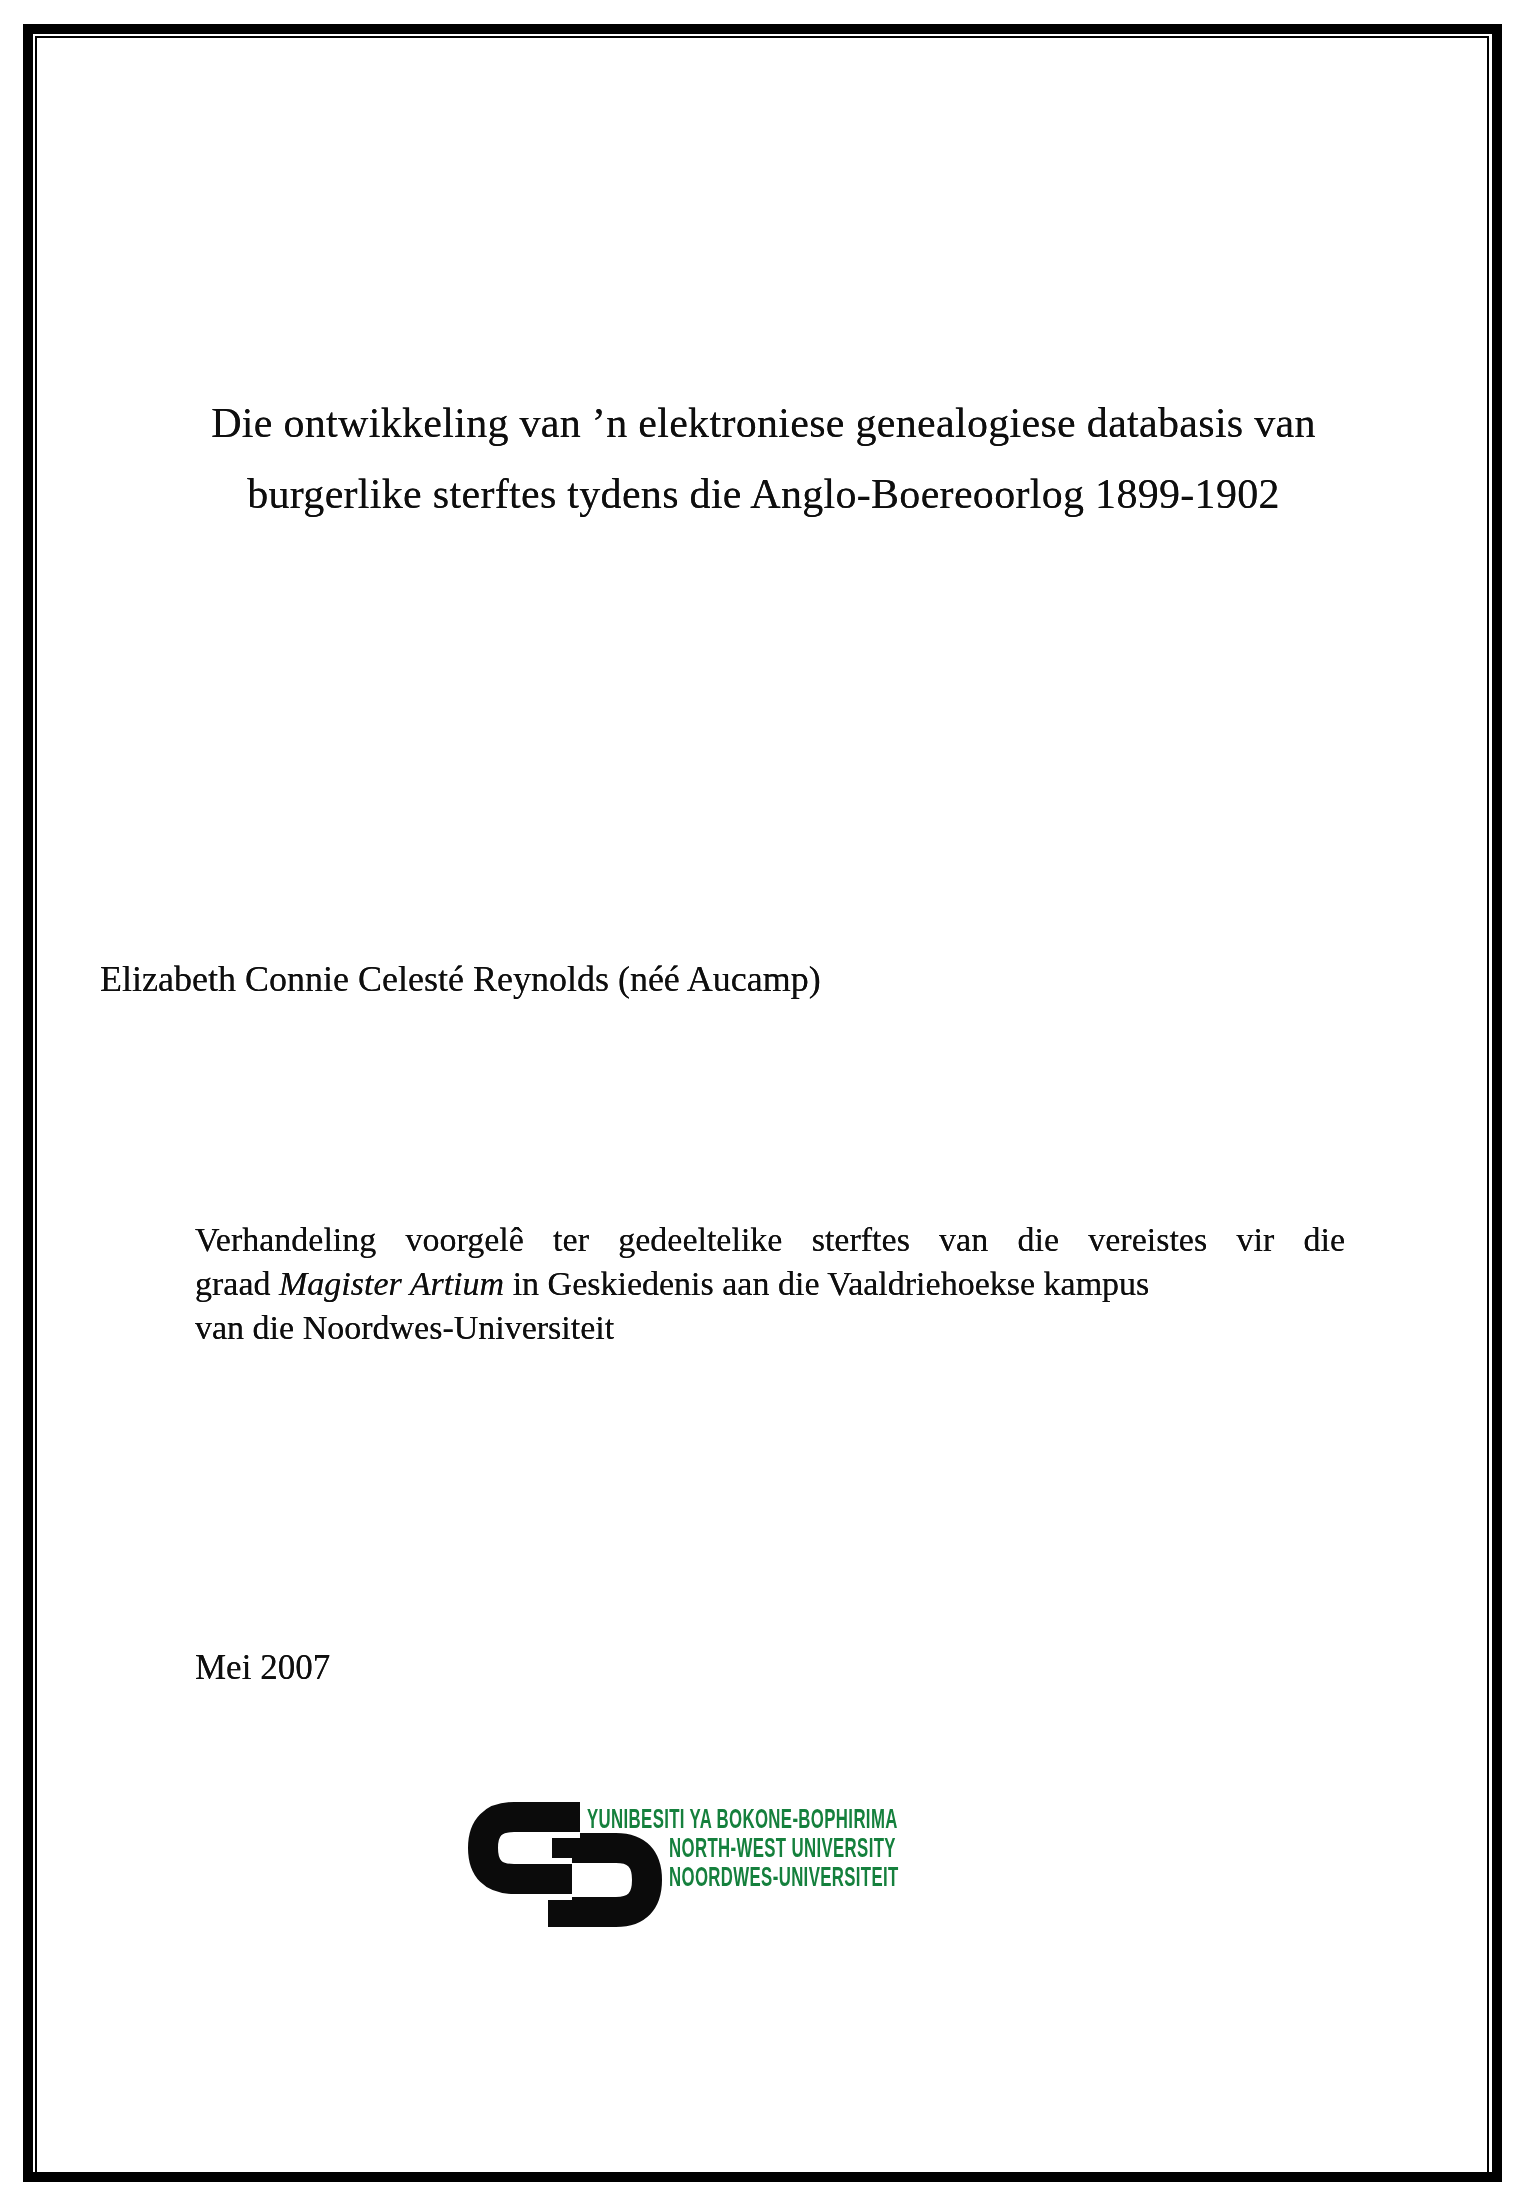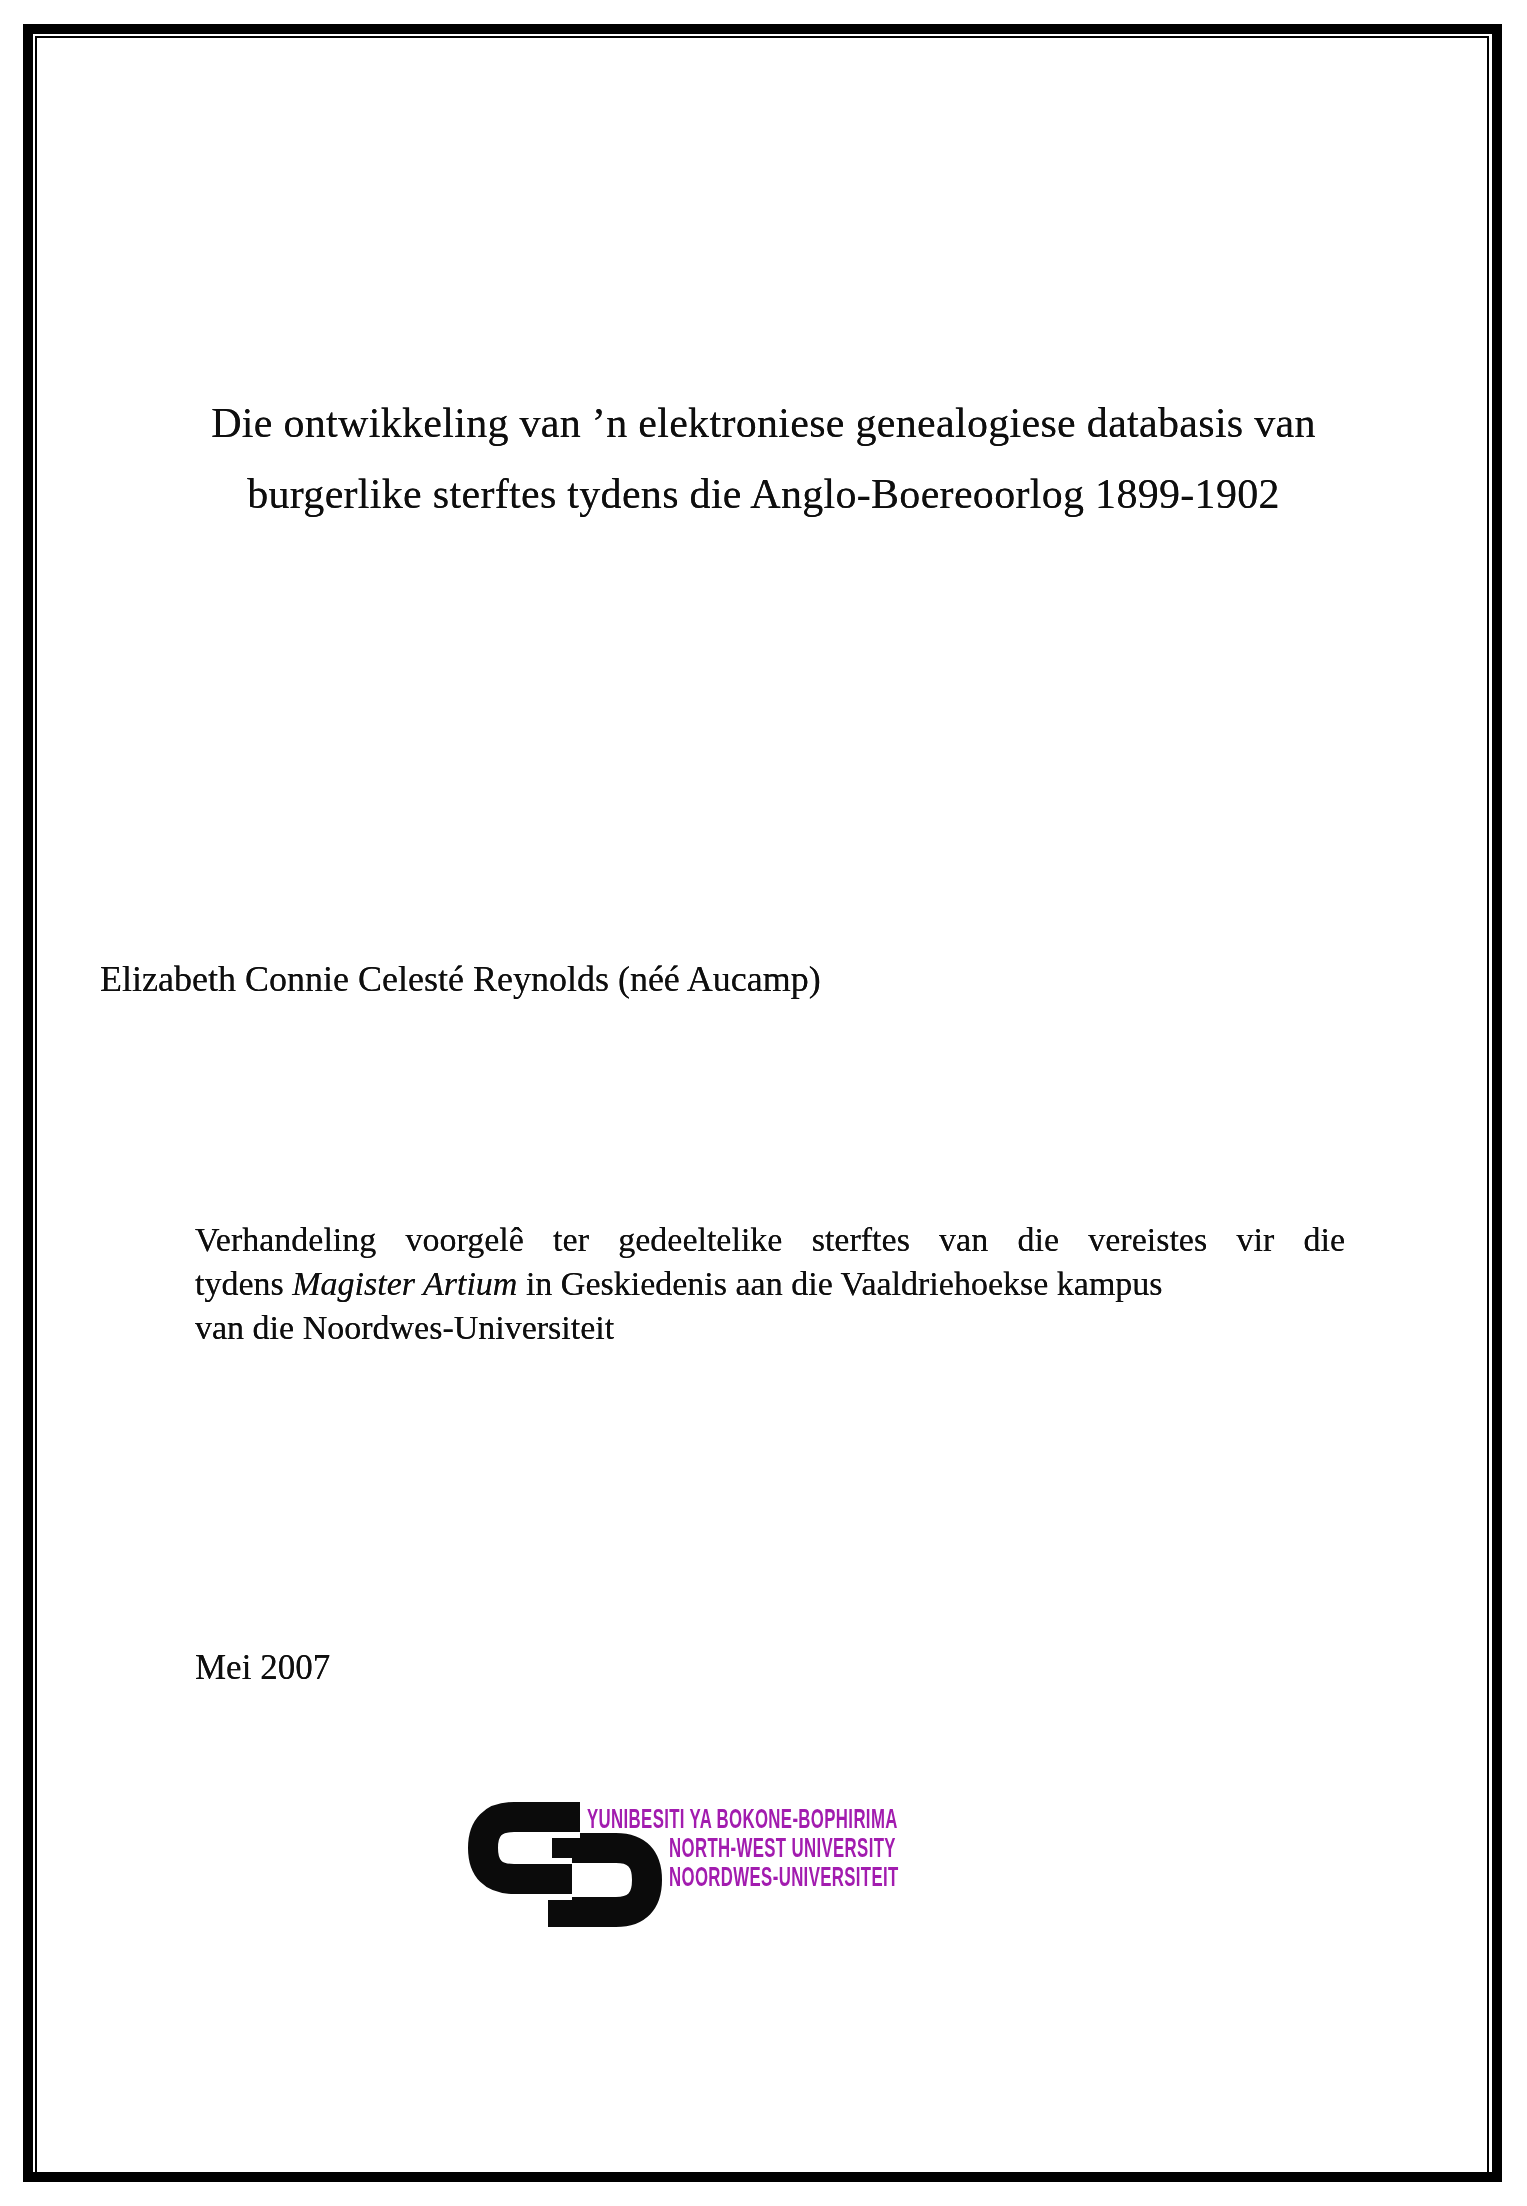--- a/index.html
+++ b/index.html
@@ -46,21 +46,21 @@
     position:absolute;left:195px;top:1645px;width:900px;
     font-size:35px;line-height:45px;
   }
 
   .logo{ position:absolute;left:466px;top:1798px;width:640px;height:132px; }
   .logo-mark{ position:absolute;left:0;top:2px;width:196px;height:128px; }
   .logo-text{
     position:absolute;left:121px;top:6px;width:520px;
     font-family:"Liberation Sans","DejaVu Sans",sans-serif;
     font-weight:bold;font-size:28px;line-height:29px;
-    color:#a21caf;white-space:nowrap;
+    color:#15803d;white-space:nowrap;
   }
   .logo-text .line{ height:29px; }
   .logo-text .stretch{
     display:inline-block;transform:scaleX(0.60);transform-origin:0 50%;
     letter-spacing:0.6px;
   }
   .logo-text .indent{ margin-left:82px; }
 </style>
 </head>
 <body>
@@ -73,21 +73,21 @@
   <div class="title-block ink">
     <div>Die ontwikkeling van ’n elektroniese genealogiese databasis van</div>
     <div>burgerlike sterftes tydens die Anglo-Boereoorlog 1899-1902</div>
   </div>
 
 
   <div class="author ink">Elizabeth Connie Celesté Reynolds (néé Aucamp)</div>
 
   <div class="statement ink">
     <div class="justified">Verhandeling voorgelê ter gedeeltelike sterftes van die vereistes vir die</div>
-    <div><span>tydens </span><span class="it">Magister Artium</span><span> in Geskiedenis aan die Vaaldriehoekse kampus</span></div>
+    <div><span>graad </span><span class="it">Magister Artium</span><span> in Geskiedenis aan die Vaaldriehoekse kampus</span></div>
     <div>van die Noordwes-Universiteit</div>
   </div>
 
   <div class="supervisor-block ink">
     <div class="date-line">Mei 2007</div>
   </div>
 
   <div class="logo">
     <svg class="logo-mark" viewBox="0 0 196 128" xmlns="http://www.w3.org/2000/svg" aria-hidden="true">
 

